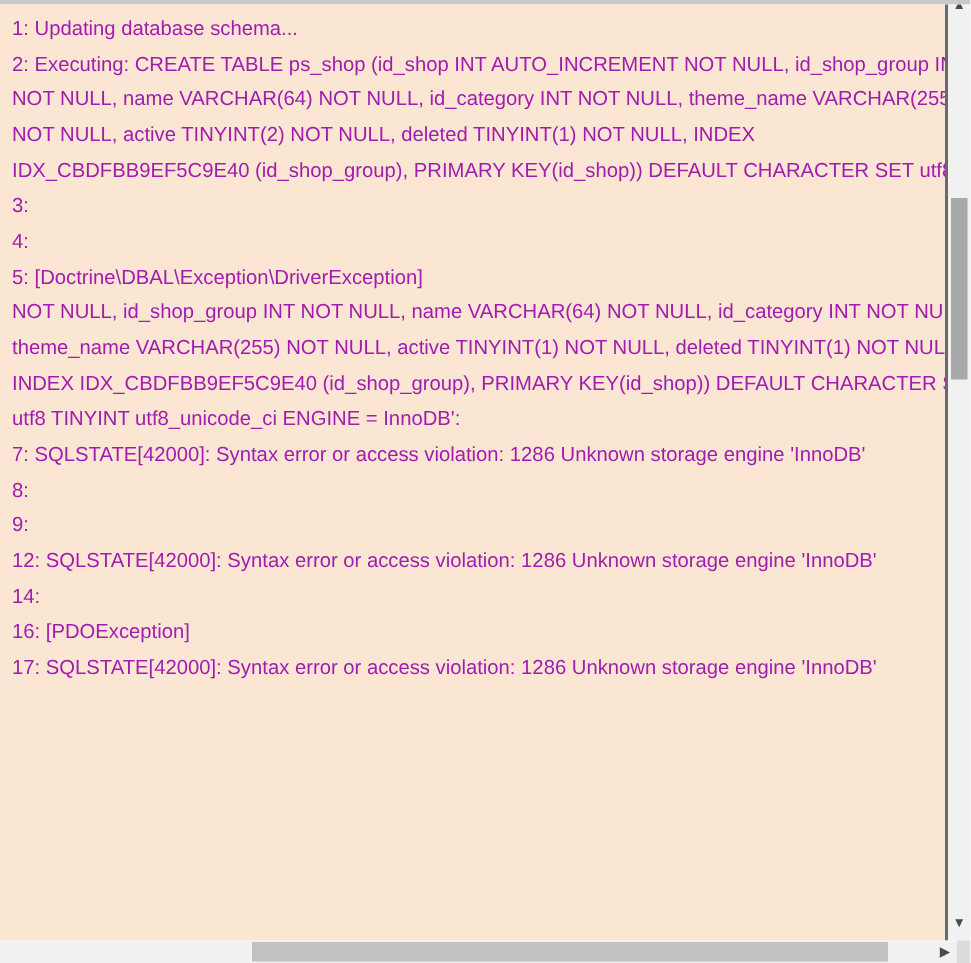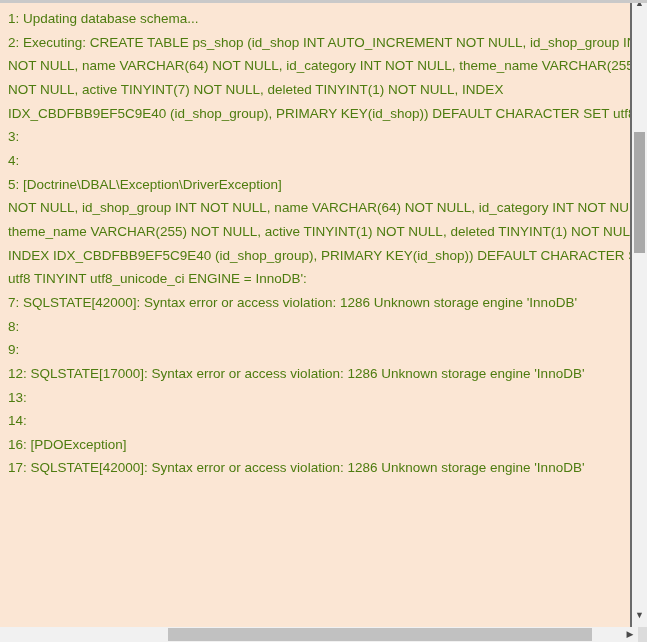--- a/index.html
+++ b/index.html
@@ -28,21 +28,21 @@
     background: #fbe6d4;
     overflow: hidden;
   }
   .log-lines {
     padding: 4px 0 0 8px;
   }
   .log-line {
     white-space: pre;
     font-size: 13.5px;
     line-height: 23.65px;
-    color: #4d7c0f;
+    color: #a21caf;
     letter-spacing: 0;
   }
   
   .v-divider {
     position: absolute; left: 630px; top: 3px;
     width: 2px; height: 624px;
     background: #6a6a6a;
   }
   
   .v-scrollbar {
@@ -98,34 +98,33 @@
 
 <div class="viewport">
 
   <div class="top-edge"></div>
 
   <div class="log-pane">
     <div class="log-lines">
         <div class="log-line">1: Updating database schema...</div>
         <div class="log-line">2: Executing: CREATE TABLE ps_shop (id_shop INT AUTO_INCREMENT NOT NULL, id_shop_group INT</div>
         <div class="log-line">NOT NULL, name VARCHAR(64) NOT NULL, id_category INT NOT NULL, theme_name VARCHAR(255)</div>
-        <div class="log-line">NOT NULL, active TINYINT(7) NOT NULL, deleted TINYINT(1) NOT NULL, INDEX</div>
+        <div class="log-line">NOT NULL, active TINYINT(2) NOT NULL, deleted TINYINT(1) NOT NULL, INDEX</div>
         <div class="log-line">IDX_CBDFBB9EF5C9E40 (id_shop_group), PRIMARY KEY(id_shop)) DEFAULT CHARACTER SET utf8</div>
         <div class="log-line">3:</div>
         <div class="log-line">4:</div>
         <div class="log-line">5: [Doctrine\DBAL\Exception\DriverException]</div>
         <div class="log-line">NOT NULL, id_shop_group INT NOT NULL, name VARCHAR(64) NOT NULL, id_category INT NOT NULL,</div>
         <div class="log-line">theme_name VARCHAR(255) NOT NULL, active TINYINT(1) NOT NULL, deleted TINYINT(1) NOT NULL,</div>
         <div class="log-line">INDEX IDX_CBDFBB9EF5C9E40 (id_shop_group), PRIMARY KEY(id_shop)) DEFAULT CHARACTER SET</div>
         <div class="log-line">utf8 TINYINT utf8_unicode_ci ENGINE = InnoDB':</div>
         <div class="log-line">7: SQLSTATE[42000]: Syntax error or access violation: 1286 Unknown storage engine 'InnoDB'</div>
         <div class="log-line">8:</div>
         <div class="log-line">9:</div>
-        <div class="log-line">12: SQLSTATE[17000]: Syntax error or access violation: 1286 Unknown storage engine 'InnoDB'</div>
-        <div class="log-line">13:</div>
+        <div class="log-line">12: SQLSTATE[42000]: Syntax error or access violation: 1286 Unknown storage engine 'InnoDB'</div>
         <div class="log-line">14:</div>
         <div class="log-line">16: [PDOException]</div>
         <div class="log-line">17: SQLSTATE[42000]: Syntax error or access violation: 1286 Unknown storage engine 'InnoDB'</div>
       </div>
   </div>
 
   <div class="v-divider"></div>
 
   <div class="v-scrollbar">
     <div class="v-arrow-up">▲</div>

